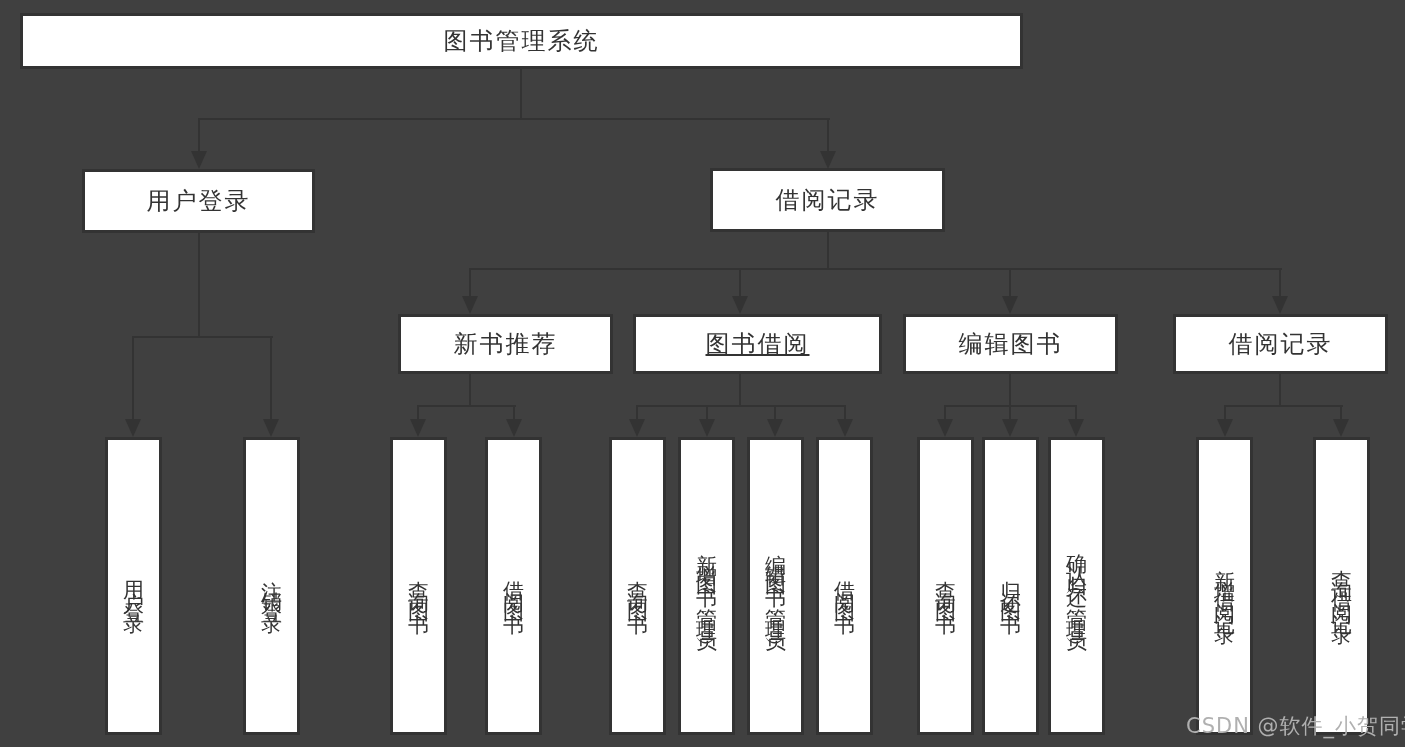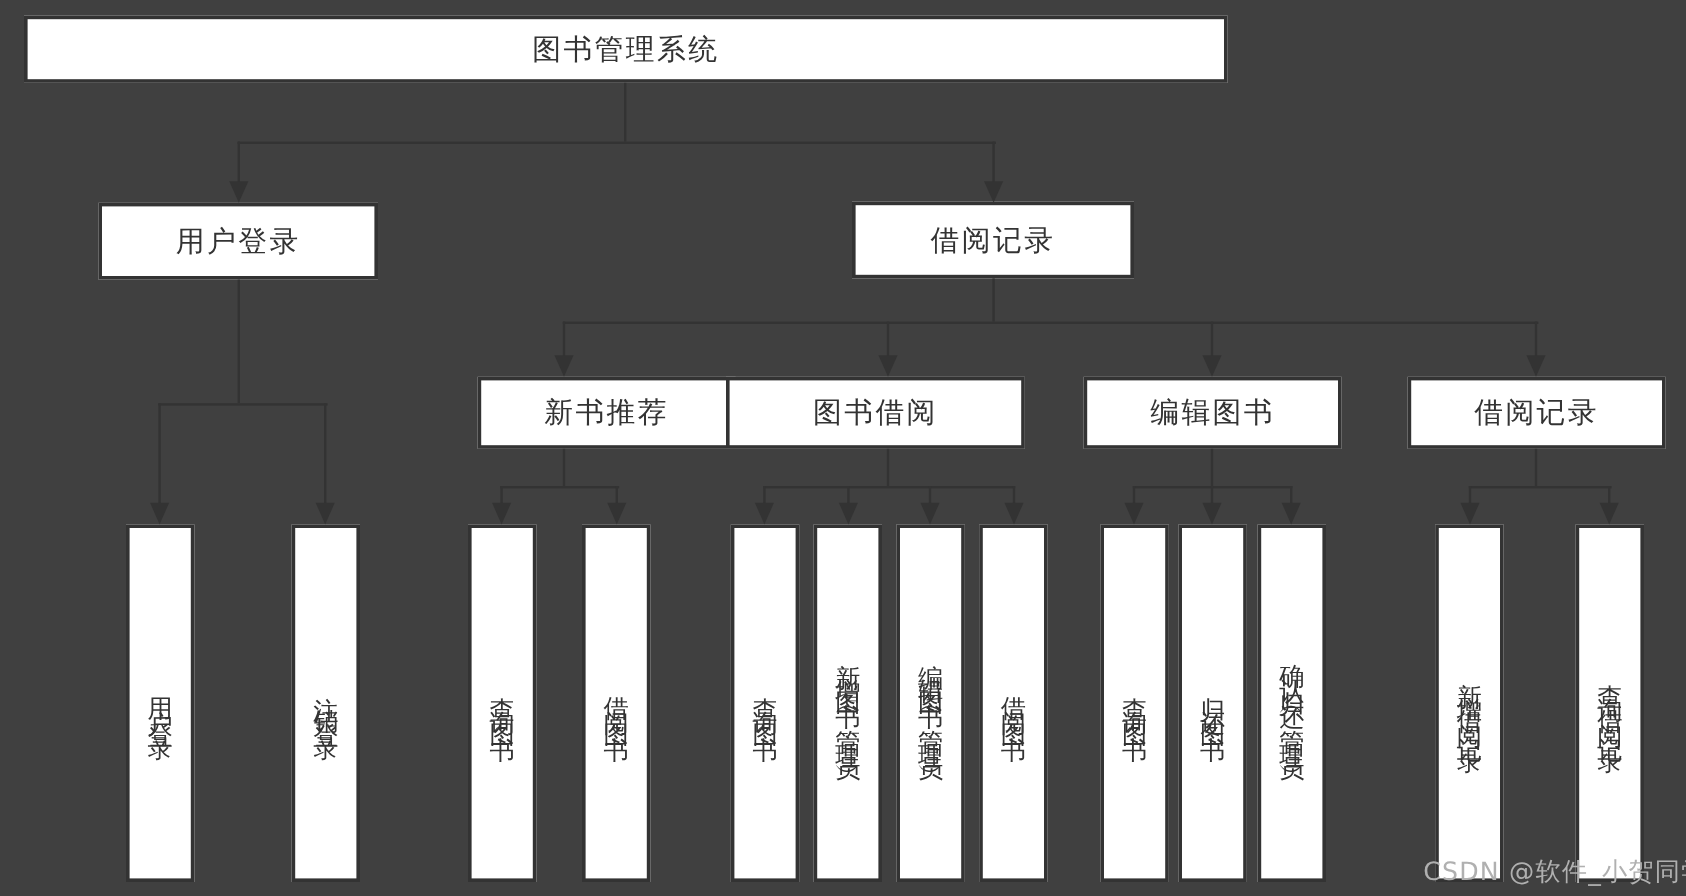--- a/index.html
+++ b/index.html
@@ -55,21 +55,21 @@
 <body>
 
 <div class="canvas">
 
   <div class="node" style="left:20px; top:13px; width:1003px; height:56px;">图书管理系统</div>
 
   <div class="node" style="left:82px; top:169px; width:233px; height:64px;">用户登录</div>
   <div class="node" style="left:710px; top:168px; width:235px; height:64px;">借阅记录</div>
 
   <div class="node" style="left:363px; top:314px; width:215px; height:60px;margin-left:35px;">新书推荐</div>
-  <div class="node" style="left:605px; top:314px; width:249px; height:60px;">图书借阅</div>
+  <div class="node" style="left:633px; top:314px; width:249px; height:60px;text-decoration:underline;">图书借阅</div>
   <div class="node" style="left:903px; top:314px; width:215px; height:60px;">编辑图书</div>
   <div class="node" style="left:1173px; top:314px; width:215px; height:60px;">借阅记录</div>
 
   <div class="node vert" style="left:105px; top:437px; width:57px; height:298px;">用户登录</div>
   <div class="node vert" style="left:243px; top:437px; width:57px; height:298px;">注销登录</div>
 
   <div class="node vert" style="left:390px; top:437px; width:57px; height:298px;">查询图书</div>
   <div class="node vert" style="left:485px; top:437px; width:57px; height:298px;">借阅图书</div>
 
   <div class="node vert" style="left:609px; top:437px; width:57px; height:298px;">查询图书</div>

